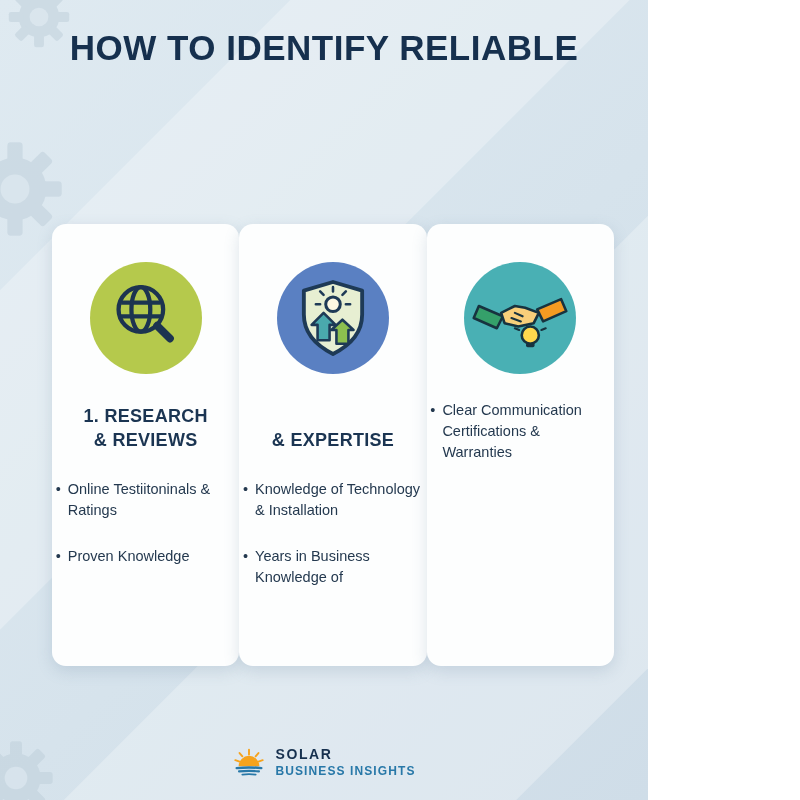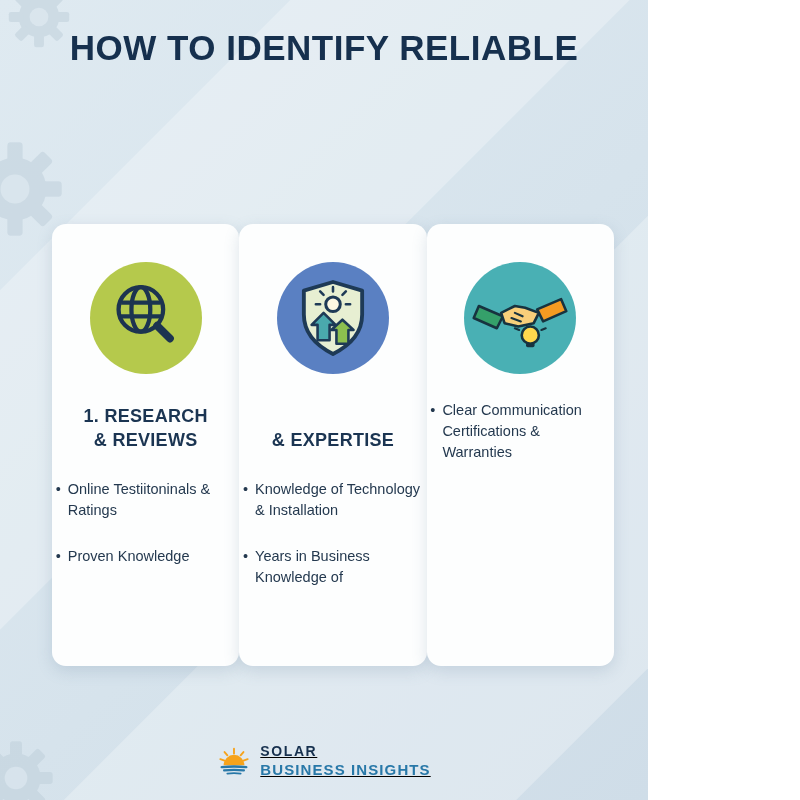--- a/index.html
+++ b/index.html
@@ -30,23 +30,23 @@
   .icon-circle svg{width:96px;height:96px;}
   .card-heading{margin-top:30px;text-align:center;font-size:18px;font-weight:bold;
         color:#1b3552;line-height:1.35;letter-spacing:.3px;}
   .bullets{margin:26px 0 0 0;padding:0;list-style:none;width:180px;
         display:flex;flex-direction:column;gap:25px;}
   .bullets li{display:flex;gap:7px;font-size:14.5px;color:#24394f;line-height:1.45;}
   .bullets li::before{content:"•";color:#24394f;flex:none;}
 
   .footer{position:absolute;left:0;right:0;bottom:22px;display:flex;
         justify-content:center;align-items:center;gap:9px;z-index:3;}
-  .brand{display:flex;flex-direction:column;gap:2px;text-decoration:underline;}
+  .brand{display:flex;flex-direction:column;gap:2px;}
   .brand-top{font-size:14px;font-weight:bold;color:#16304e;letter-spacing:1.6px;}
-  .brand-bottom{font-size:15px;font-weight:bold;color:#2878a8;letter-spacing:1.1px;}
+  .brand-bottom{font-size:12px;font-weight:bold;color:#2878a8;letter-spacing:1.1px;}
 </style>
 </head>
 <body>
 
 <svg width="0" height="0" style="position:absolute">
   <defs>
     <g id="gear-shape">
       <g fill="#c2d2dd">
         <circle cx="60" cy="60" r="37"></circle>
         <rect x="51" y="5" width="18" height="26" rx="4"></rect>

